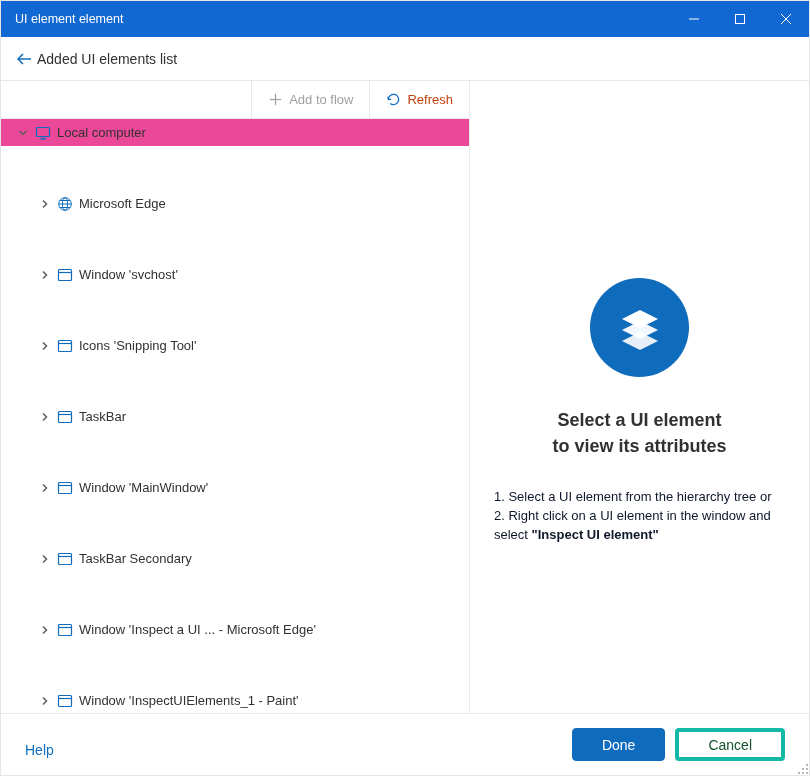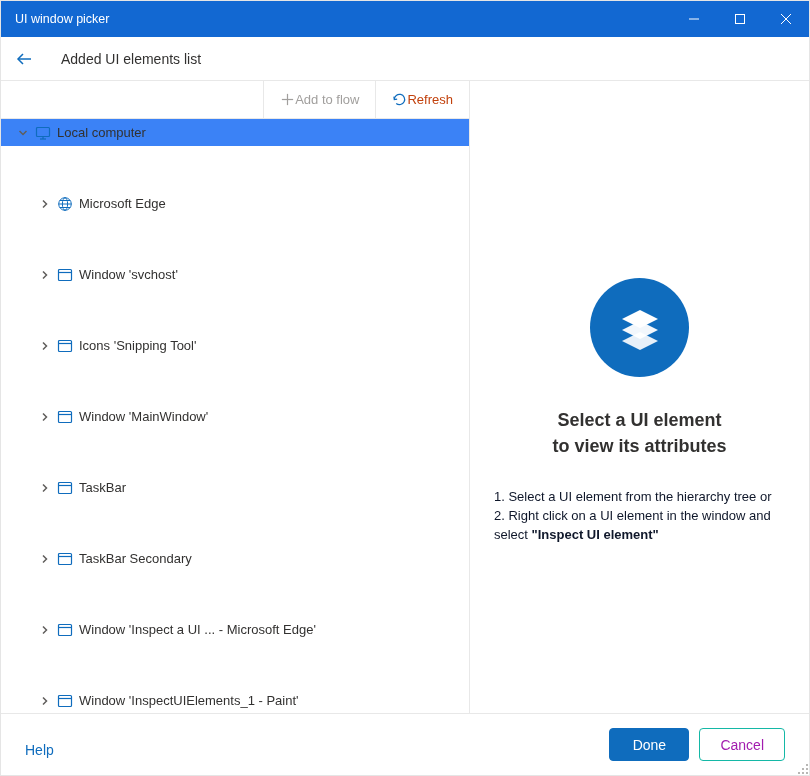--- a/index.html
+++ b/index.html
@@ -51,21 +51,21 @@
       fill: none;
     }
     
     .header {
       height: 44px;
       display: flex;
       align-items: center;
       padding: 10px 14px;
       border-bottom: 1px solid #e8e8e8;
       flex-shrink: 0;
-      gap: 28px;
+      gap: 4px;
     }
     .back-arrow {
       color: #0f6cbd;
       display: flex;
       align-items: center;
       justify-content: center;
     }
     .back-arrow svg {
       width: 18px;
       height: 18px;
@@ -95,20 +95,21 @@
       height: 38px;
       display: flex;
       justify-content: flex-end;
       border-bottom: 1px solid #e8e8e8;
       flex-shrink: 0;
     }
     .toolbar-btn {
       display: flex;
       align-items: center;
       justify-content: center;
+      gap: 6px;
       padding: 0 16px;
       font-size: 13px;
       height: 100%;
       border-left: 1px solid #e8e8e8;
     }
     .toolbar-btn.disabled {
       color: #a19f9d;
     }
     .toolbar-btn.enabled {
       color: #c2410c;
@@ -127,21 +128,21 @@
     }
     .tree-node {
       display: flex;
       align-items: center;
       height: 27px;
       font-size: 13px;
       color: #323130;
       gap: 6px;
     }
     .tree-node.root {
-      background: #3b82f6;
+      background: #ec4899;
       padding-left: 16px;
     }
     .tree-node.child {
       padding-left: 38px;
       margin-top: 44px;
     }
     .tree-chevron {
       width: 12px;
       height: 12px;
       display: flex;
@@ -225,58 +226,58 @@
       flex-shrink: 0;
     }
     .help-link {
       color: #0f6cbd;
       font-size: 14px;
       margin-top: 11px;
     }
     .footer-spacer { flex: 1; }
     .footer-btn {
       height: 33px;
-      padding: 0 20px;
+      padding: 0 29px;
       font-size: 14px;
       border-radius: 4px;
       margin-left: 10px;
       display: flex;
       align-items: center;
       justify-content: center;
       min-width: 80px;
     }
     .footer-btn.primary {
       background: #0f6cbd;
       color: #ffffff;
       border: 1px solid #0f6cbd;
     }
     .footer-btn.secondary {
       background: #ffffff;
-      color: #a21caf;
-      border: 1px solid #14b8a6;
+      color: #14532d;
+      border: 4px solid #14b8a6;
       text-align: right;
     }
     .resize-grip {
       position: absolute;
       bottom: 1px;
       right: 1px;
       width: 14px;
       height: 14px;
     }
     .resize-grip svg {
       width: 14px;
       height: 14px;
       fill: #a19f9d;
     }
   </style>
 </head>
 <body>
 
 <div class="titlebar">
-  <div class="titlebar-title">UI window picker</div>
+  <div class="titlebar-title">UI element element</div>
   <div class="titlebar-controls">
     <div class="titlebar-btn">
       <svg viewBox="0 0 10 10">
           <line x1="0" y1="5" x2="10" y2="5"></line>
         </svg>
     </div>
     <div class="titlebar-btn">
       <svg viewBox="0 0 10 10">
           <rect x="0.5" y="0.5" width="9" height="9"></rect>
         </svg>
@@ -386,35 +387,35 @@
               <svg viewBox="0 0 10 10">
                 <polyline points="3,1.5 6.5,5 3,8.5"></polyline>
               </svg>
             </span>
             <span class="tree-icon">
               <svg viewBox="0 0 16 16" fill="none" stroke="#0f6cbd" stroke-width="1.2">
                 <rect x="1.5" y="2.5" width="13" height="11" rx="1"></rect>
                 <line x1="1.5" y1="5.5" x2="14.5" y2="5.5"></line>
               </svg>
             </span>
+            <span>TaskBar</span>
+          </div>
+          <div class="tree-node child">
+            <span class="tree-chevron">
+              <svg viewBox="0 0 10 10">
+                <polyline points="3,1.5 6.5,5 3,8.5"></polyline>
+              </svg>
+            </span>
+            <span class="tree-icon">
+              <svg viewBox="0 0 16 16" fill="none" stroke="#0f6cbd" stroke-width="1.2">
+                <rect x="1.5" y="2.5" width="13" height="11" rx="1"></rect>
+                <line x1="1.5" y1="5.5" x2="14.5" y2="5.5"></line>
+              </svg>
+            </span>
             <span>Window 'MainWindow'</span>
-          </div>
-          <div class="tree-node child">
-            <span class="tree-chevron">
-              <svg viewBox="0 0 10 10">
-                <polyline points="3,1.5 6.5,5 3,8.5"></polyline>
-              </svg>
-            </span>
-            <span class="tree-icon">
-              <svg viewBox="0 0 16 16" fill="none" stroke="#0f6cbd" stroke-width="1.2">
-                <rect x="1.5" y="2.5" width="13" height="11" rx="1"></rect>
-                <line x1="1.5" y1="5.5" x2="14.5" y2="5.5"></line>
-              </svg>
-            </span>
-            <span>TaskBar</span>
           </div>
           <div class="tree-node child">
             <span class="tree-chevron">
               <svg viewBox="0 0 10 10">
                 <polyline points="3,1.5 6.5,5 3,8.5"></polyline>
               </svg>
             </span>
             <span class="tree-icon">
               <svg viewBox="0 0 16 16" fill="none" stroke="#0f6cbd" stroke-width="1.2">
                 <rect x="1.5" y="2.5" width="13" height="11" rx="1"></rect>

